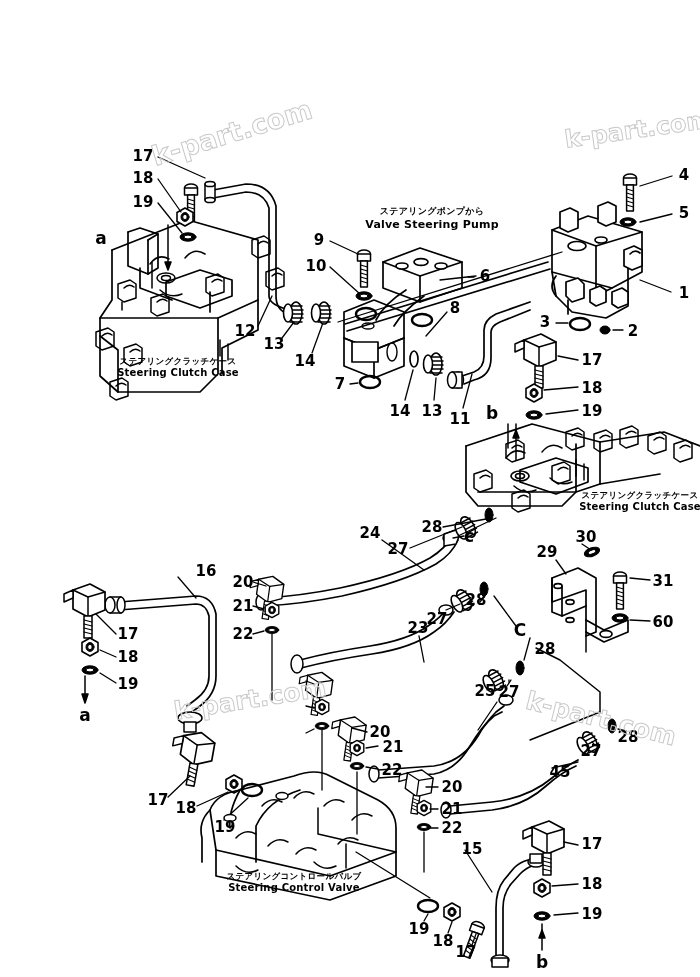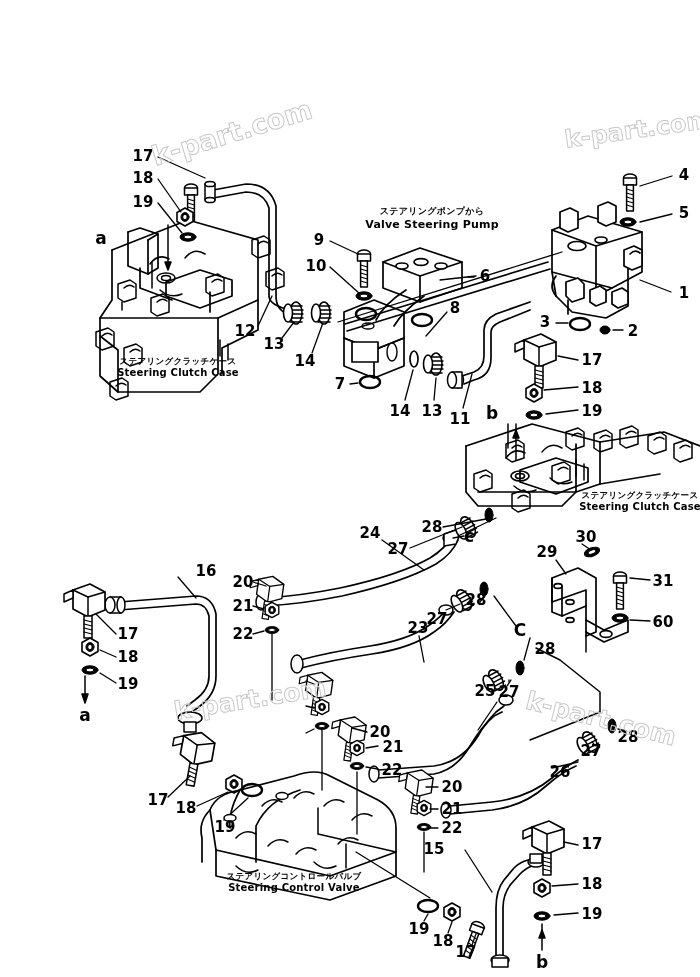--- a/index.html
+++ b/index.html
@@ -799,30 +799,30 @@
       <div class="callout" style="left: 166px; top: 571px; margin-left: 40px;">16</div>
       <div class="callout" style="left: 128px; top: 634px;">17</div>
       <div class="callout" style="left: 128px; top: 657px;">18</div>
       <div class="callout" style="left: 128px; top: 684px;">19</div>
       <div class="callout" style="left: 418px; top: 628px;">23</div>
       <div class="callout" style="left: 437px; top: 619px;">27</div>
       <div class="callout" style="left: 476px; top: 600px;">28</div>
       <div class="callout" style="left: 509px; top: 692px;">27</div>
       <div class="callout" style="left: 545px; top: 649px;">28</div>
       <div class="callout" style="left: 485px; top: 691px;">25</div>
-      <div class="callout" style="left: 560px; top: 772px;">26</div>
+      <div class="callout" style="left: 560px; top: 772px;">45</div>
       <div class="callout" style="left: 591px; top: 751px;">27</div>
       <div class="callout" style="left: 628px; top: 737px;">28</div>
       <div class="callout" style="left: 380px; top: 732px;">20</div>
       <div class="callout" style="left: 393px; top: 747px;">21</div>
       <div class="callout" style="left: 392px; top: 770px;">22</div>
       <div class="callout" style="left: 452px; top: 787px;">20</div>
       <div class="callout" style="left: 452px; top: 809px;">21</div>
       <div class="callout" style="left: 452px; top: 828px;">22</div>
-      <div class="callout" style="left: 434px; top: 849px;">15</div>
+      <div class="callout" style="left: 472px; top: 849px;">15</div>
       <div class="callout" style="left: 158px; top: 800px;">17</div>
       <div class="callout" style="left: 186px; top: 808px;">18</div>
       <div class="callout" style="left: 225px; top: 827px;">19</div>
       <div class="callout" style="left: 419px; top: 929px;">19</div>
       <div class="callout" style="left: 443px; top: 941px;">18</div>
       <div class="callout" style="left: 466px; top: 952px;">17</div>
       <div class="callout" style="left: 592px; top: 844px;">17</div>
       <div class="callout" style="left: 592px; top: 884px;">18</div>
       <div class="callout" style="left: 592px; top: 914px;">19</div>
     </div>

